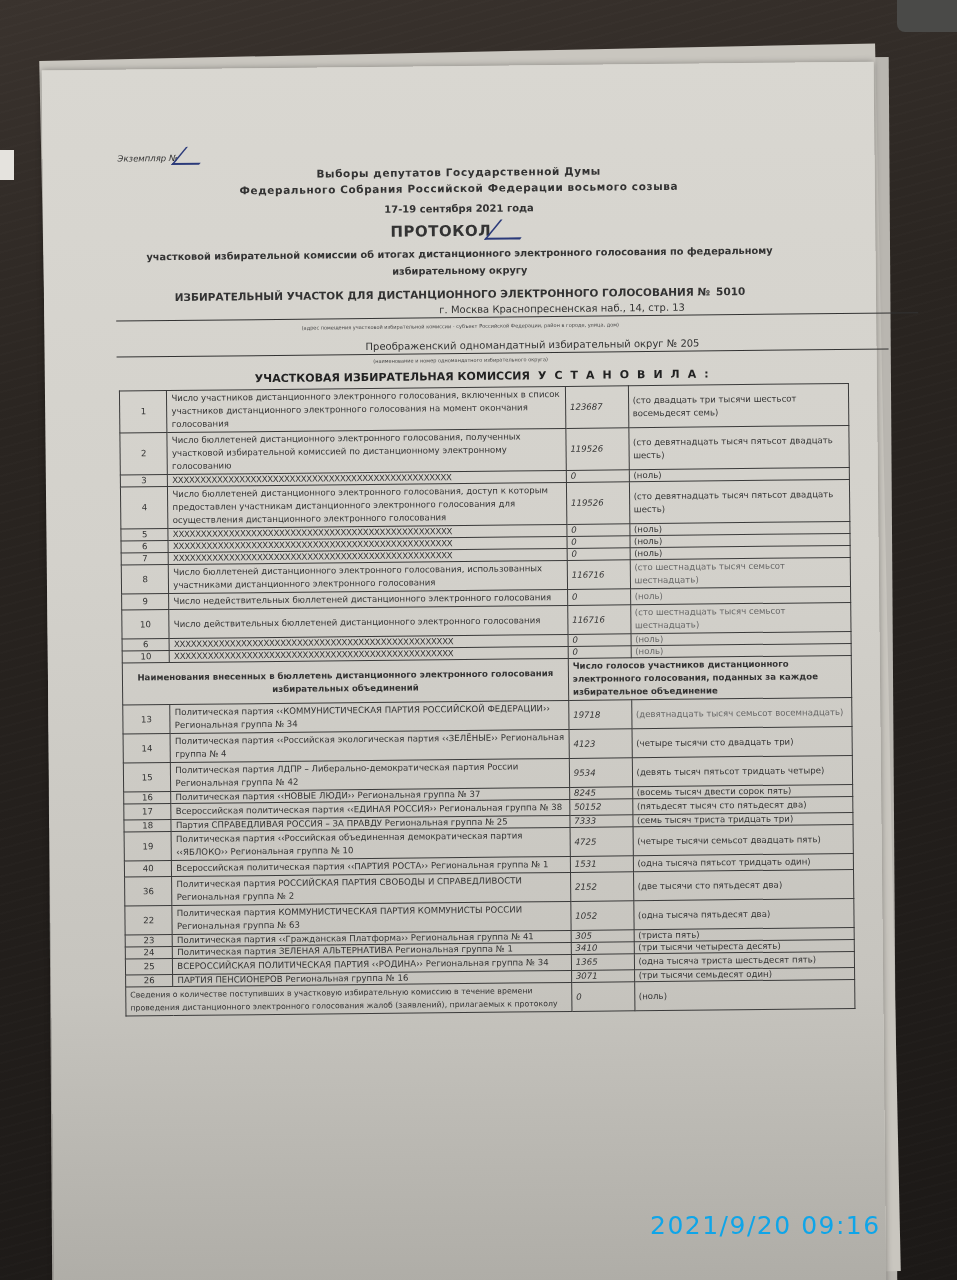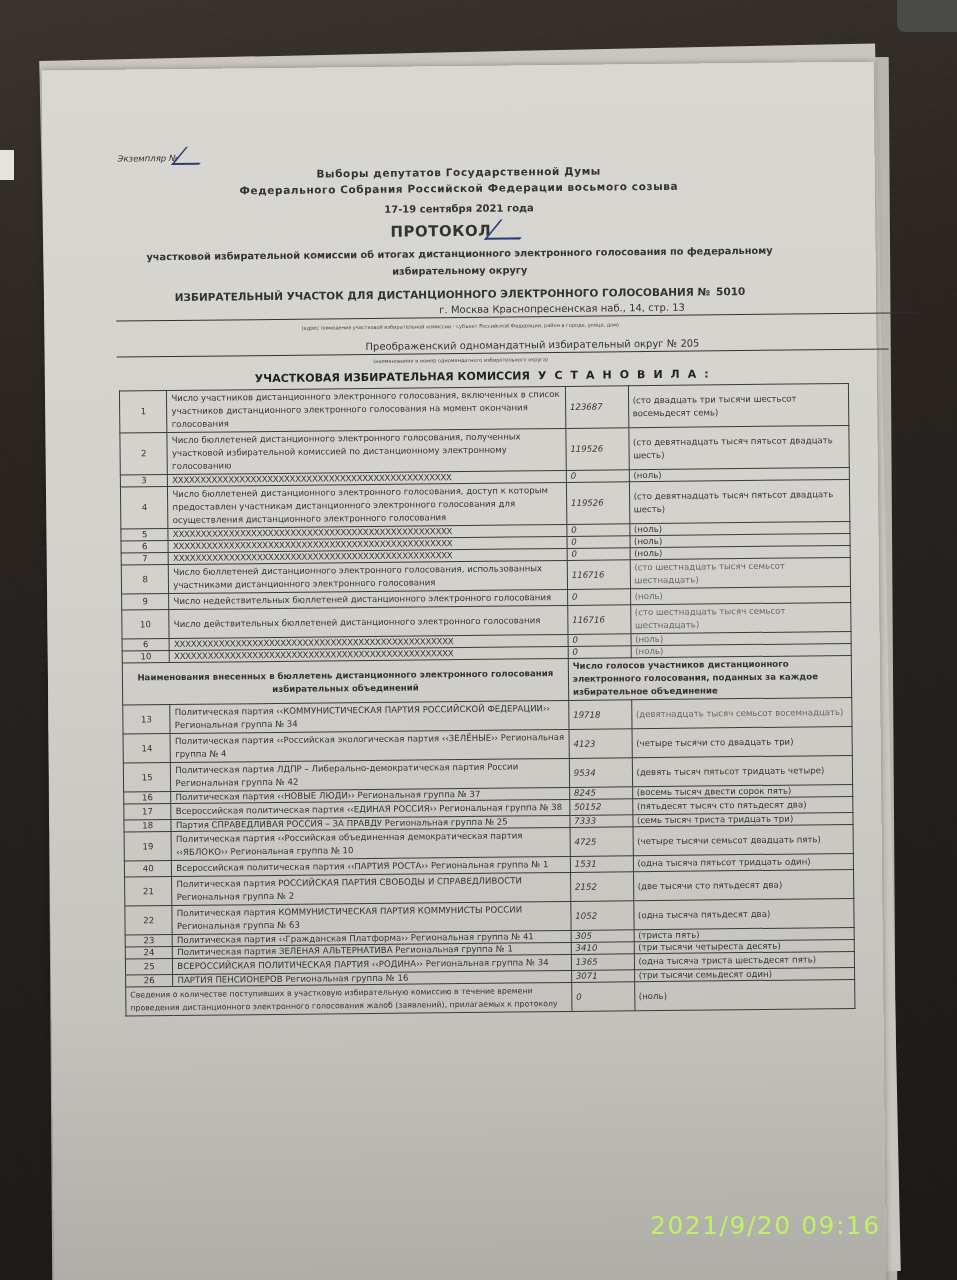--- a/index.html
+++ b/index.html
@@ -77,21 +77,21 @@
     td.desc { width: 396px; }
     td.val { width: 55px; font-style: italic; }
     td.words { width: 220px; }
     tr.x td { line-height: 11px; padding: 0 4px; }
     td.xs { letter-spacing: -.3px; }
     .th-bold { font-weight: bold; text-align: center; }
     .th-right { font-weight: bold; text-align: left; }
     td.faded { color: #666; }
 
     .timestamp {
-      position: absolute; left: 650px; top: 1211px; font-size: 25px; color: #bef264;
+      position: absolute; left: 650px; top: 1211px; font-size: 25px; color: #0ea5e9;
       letter-spacing: 1.5px; font-family: "DejaVu Sans", sans-serif;
     }
   </style>
 </head>
 <body>
 
 <div class="desk"></div>
 <div class="desk-grain"></div>
 <div class="object-top-right"></div>
 <div class="paper-left-edge"></div>
@@ -246,21 +246,21 @@
           <td class="val">4725</td>
           <td class="words">(четыре тысячи семьсот двадцать пять)</td>
         </tr>
       <tr>
           <td class="n">40</td>
           <td class="desc">Всероссийская политическая партия ‹‹ПАРТИЯ РОСТА›› Региональная группа № 1</td>
           <td class="val">1531</td>
           <td class="words">(одна тысяча пятьсот тридцать один)</td>
         </tr>
       <tr>
-          <td class="n">21</td>
+          <td class="n">36</td>
           <td class="desc">Политическая партия РОССИЙСКАЯ ПАРТИЯ СВОБОДЫ И СПРАВЕДЛИВОСТИ Региональная группа № 2</td>
           <td class="val">2152</td>
           <td class="words">(две тысячи сто пятьдесят два)</td>
         </tr>
       <tr>
           <td class="n">22</td>
           <td class="desc">Политическая партия КОММУНИСТИЧЕСКАЯ ПАРТИЯ КОММУНИСТЫ РОССИИ Региональная группа № 63</td>
           <td class="val">1052</td>
           <td class="words">(одна тысяча пятьдесят два)</td>
         </tr>

